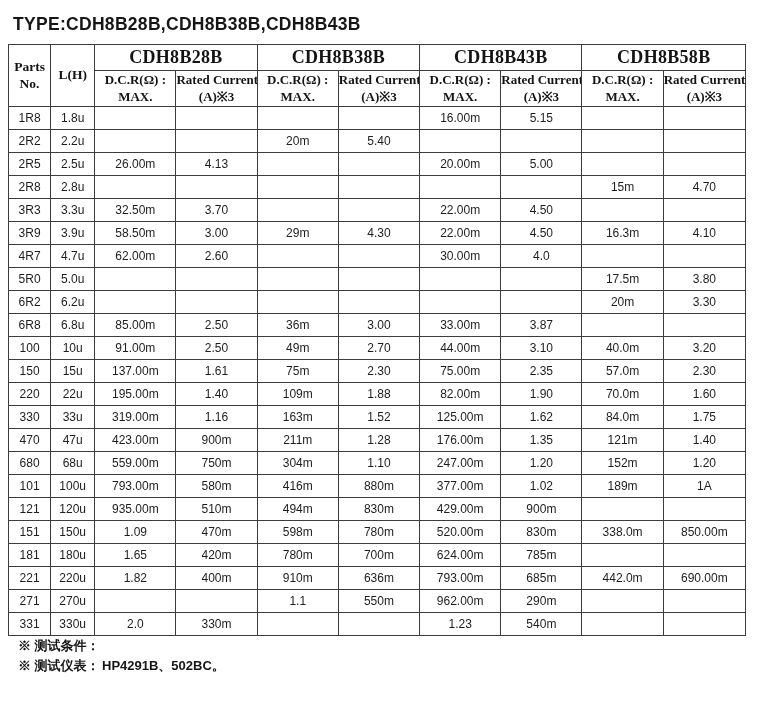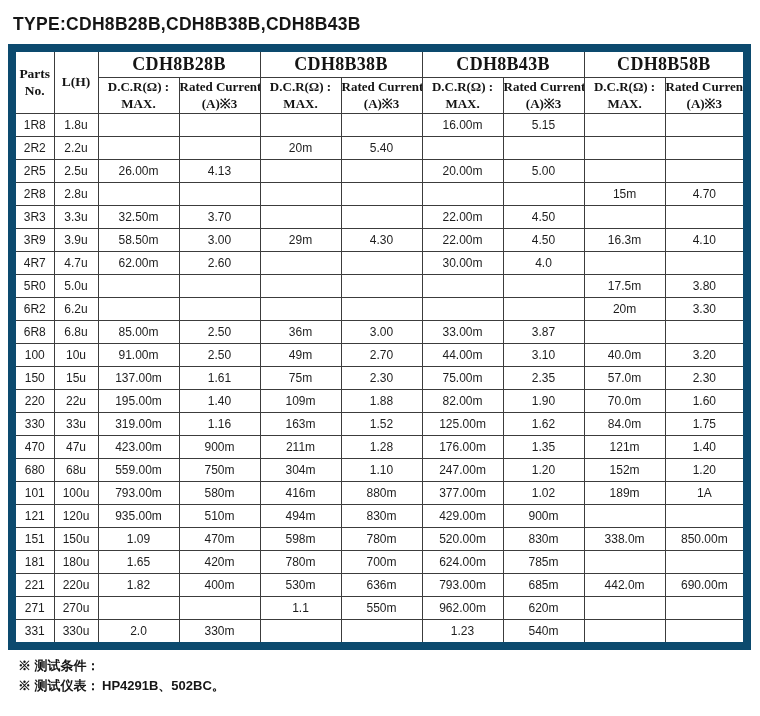--- a/index.html
+++ b/index.html
@@ -15,21 +15,21 @@
     font-size:17.5px;
     font-weight:600;
     letter-spacing:0.3px;
     margin:2px 0 9px 5px;
     color:#161616;
   }
   table.spec {
     border-collapse:collapse;
     table-layout:fixed;
     width:738px;
-    border:8px solid #0c4a6e;
+    border:1px solid #0c4a6e;
   }
   table.spec th, table.spec td {
     border:1px solid #3c3c3c;
     text-align:center;
     vertical-align:middle;
     padding:0;
     overflow:hidden;
     white-space:nowrap;
   }
   thead th {
@@ -41,21 +41,21 @@
   th.group-header { font-size:18px; height:25px; letter-spacing:0.3px; }
   th.sub-header { font-size:13px; height:35px; line-height:1.3; }
   .hdr-line { display:block; }
   tbody td {
     font-size:12px;
     height:22px;
     font-family:"Liberation Sans", sans-serif;
     color:#1d1d1d;
   }
   .notes {
-    margin:6px 0 0 10px;
+    margin:0 0 0 10px;
     font-size:13px;
     font-weight:bold;
     line-height:1.55;
     color:#161616;
   }
   .note-line { display:flex; }
   .note-label { display:inline-block; width:84px; flex:0 0 84px; }
   .note-spacer { display:inline-block; width:84px; flex:0 0 84px; }
 </style>
 </head>
@@ -364,36 +364,36 @@
           <td>624.00m</td>
           <td>785m</td>
           <td></td>
           <td></td>
         </tr>
         <tr>
           <td>221</td>
           <td>220u</td>
           <td>1.82</td>
           <td>400m</td>
-          <td>530m</td>
+          <td>910m</td>
           <td>636m</td>
           <td>793.00m</td>
           <td>685m</td>
           <td>442.0m</td>
           <td>690.00m</td>
         </tr>
         <tr>
           <td>271</td>
           <td>270u</td>
           <td></td>
           <td></td>
           <td>1.1</td>
           <td>550m</td>
           <td>962.00m</td>
-          <td>620m</td>
+          <td>290m</td>
           <td></td>
           <td></td>
         </tr>
         <tr>
           <td>331</td>
           <td>330u</td>
           <td>2.0</td>
           <td>330m</td>
           <td></td>
           <td></td>

